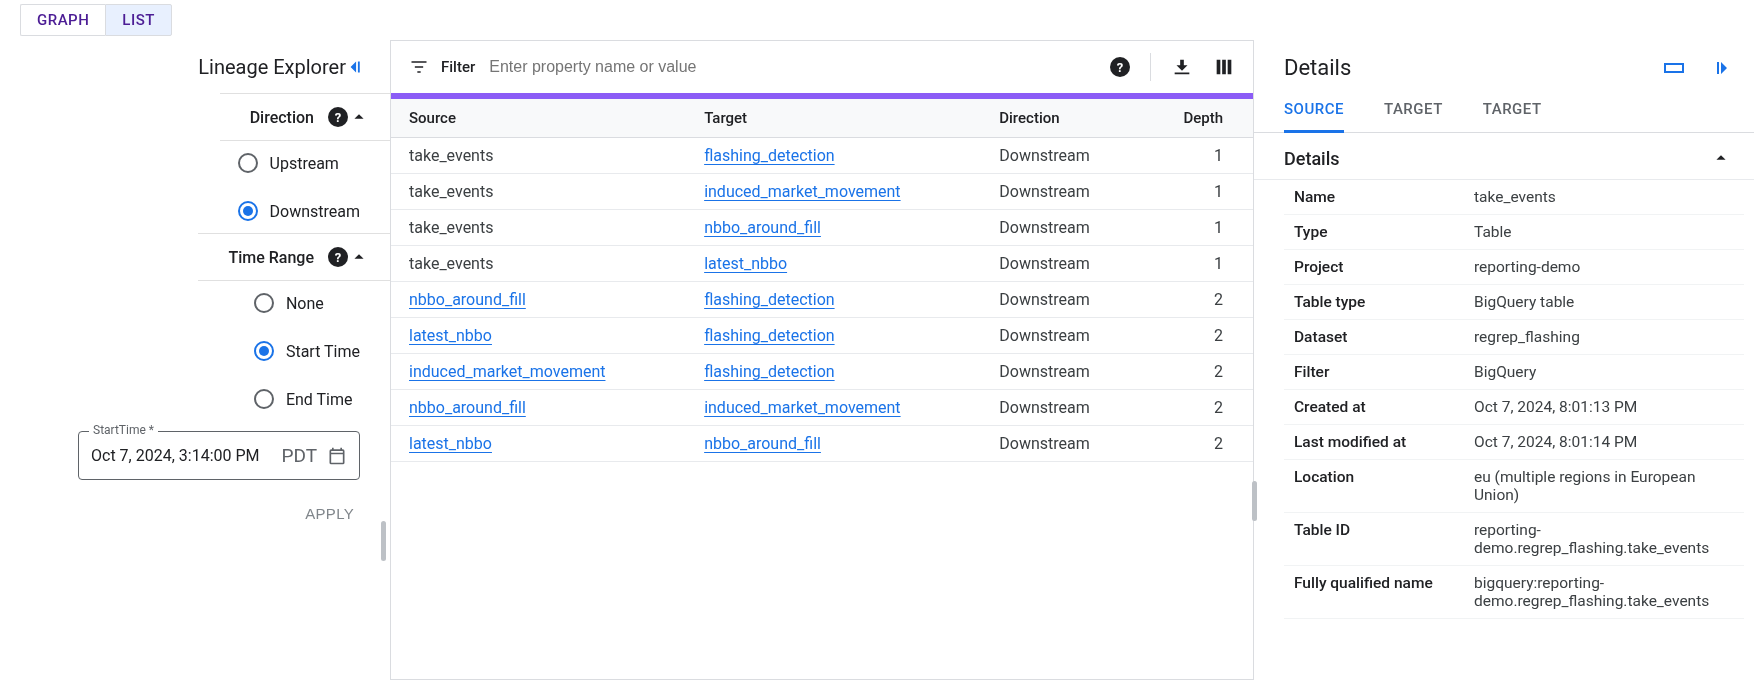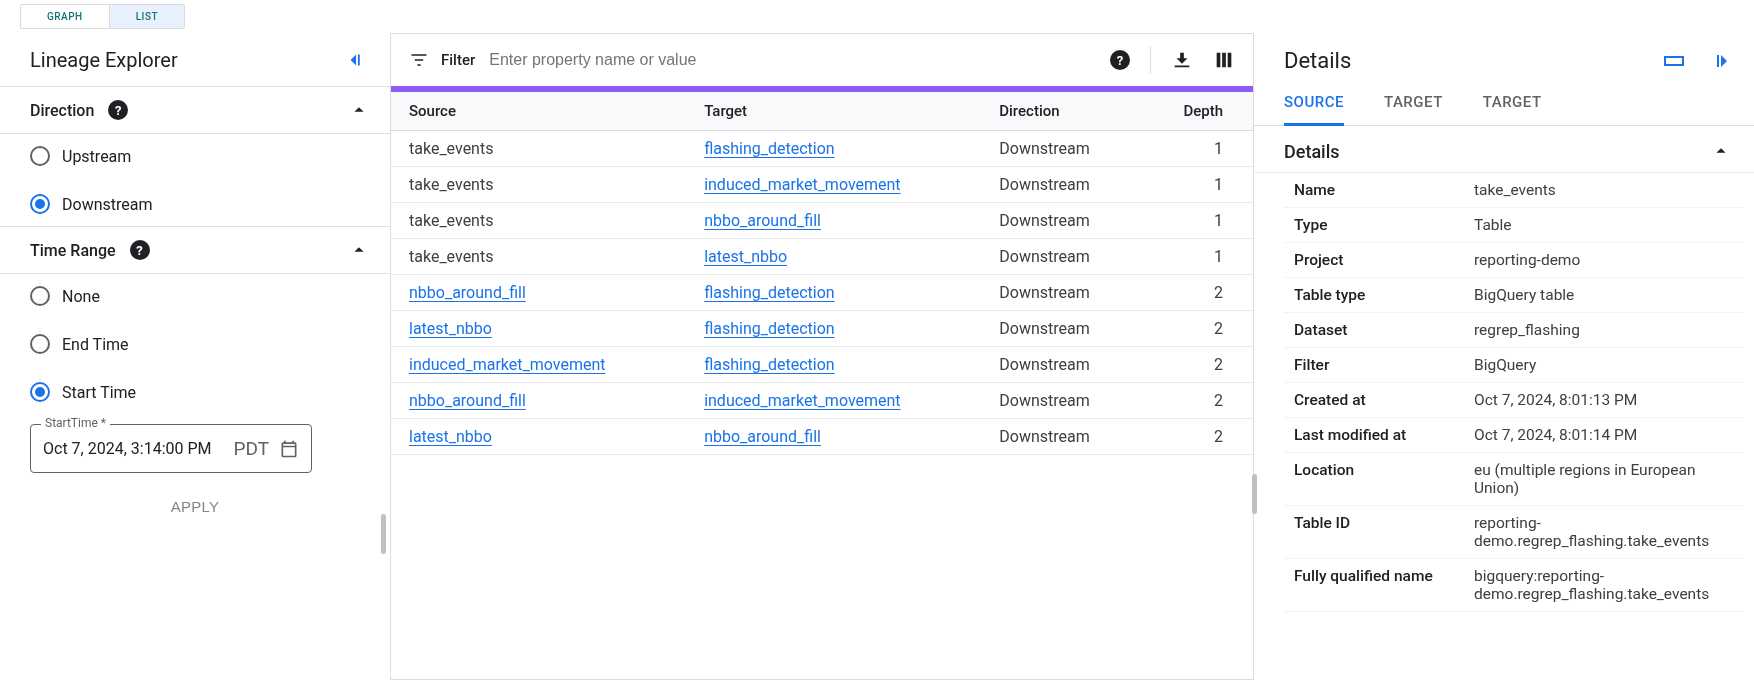--- a/index.html
+++ b/index.html
@@ -17,25 +17,25 @@
     height: 680px;
     overflow: hidden;
   }
   
   .view-tabs {
     display: flex;
     gap: 0;
     padding: 4px 20px;
   }
   .view-tab {
-    padding: 6px 26px;
-    font-size: 10px;
+    padding: 6px 16px;
+    font-size: 15px;
     font-weight: 500;
     border: 1px solid #dadce0;
-    color: #0f766e;
+    color: #4c1d95;
     letter-spacing: 0.5px;
     cursor: pointer;
   }
   .view-tab.graph { border-right: none; border-radius: 2px 0 0 2px; }
   .view-tab.list { background: #e8f0fe; border-radius: 0 2px 2px 0; }
   
   .panes {
     flex: 1;
     display: flex;
     min-height: 0;
@@ -165,21 +165,21 @@
 <body>
 
 <div class="app">
   <div class="view-tabs">
     <div class="view-tab graph">GRAPH</div>
     <div class="view-tab list">LIST</div>
   </div>
 
   <div class="panes">
 
-    <div class="sidebar" style="position:relative;">
+    <div class="sidebar" style="position:relative;align-items:flex-end;">
       <div class="sidebar-title-row">
         <div class="sidebar-title">Lineage Explorer</div>
         <span class="collapse-icon">
           <svg width="22" height="22" viewBox="0 0 24 24">
               <path fill="currentColor" d="M11 18l-6-6 6-6v12zm2-12h2v12h-2V6z"></path>
             </svg>
         </span>
       </div>
 
       <div class="section-header">
@@ -214,26 +214,26 @@
               <path fill="currentColor" d="M7 14l5-5 5 5H7z"></path>
             </svg>
         </span>
       </div>
       <div class="radio-group">
         <div class="radio-item">
           <span class="radio"></span>
           <span>None</span>
         </div>
         <div class="radio-item">
+          <span class="radio checked"></span>
+          <span>Start Time</span>
+        </div>
+        <div class="radio-item">
           <span class="radio"></span>
           <span>End Time</span>
-        </div>
-        <div class="radio-item">
-          <span class="radio checked"></span>
-          <span>Start Time</span>
         </div>
       </div>
 
       <div class="datetime-field">
         <span class="floating-label">StartTime *</span>
         <span class="datetime-value">Oct 7, 2024, 3:14:00 PM</span>
         <span class="tz">PDT</span>
         <span class="cal-icon">
           <svg width="20" height="20" viewBox="0 0 24 24">
               <path fill="currentColor" d="M19 4h-1V2h-2v2H8V2H6v2H5a2 2 0 00-2 2v14a2 2 0 002 2h14a2 2 0 002-2V6a2 2 0 00-2-2zm0 16H5V10h14v10zm0-12H5V6h14v2z"></path>

